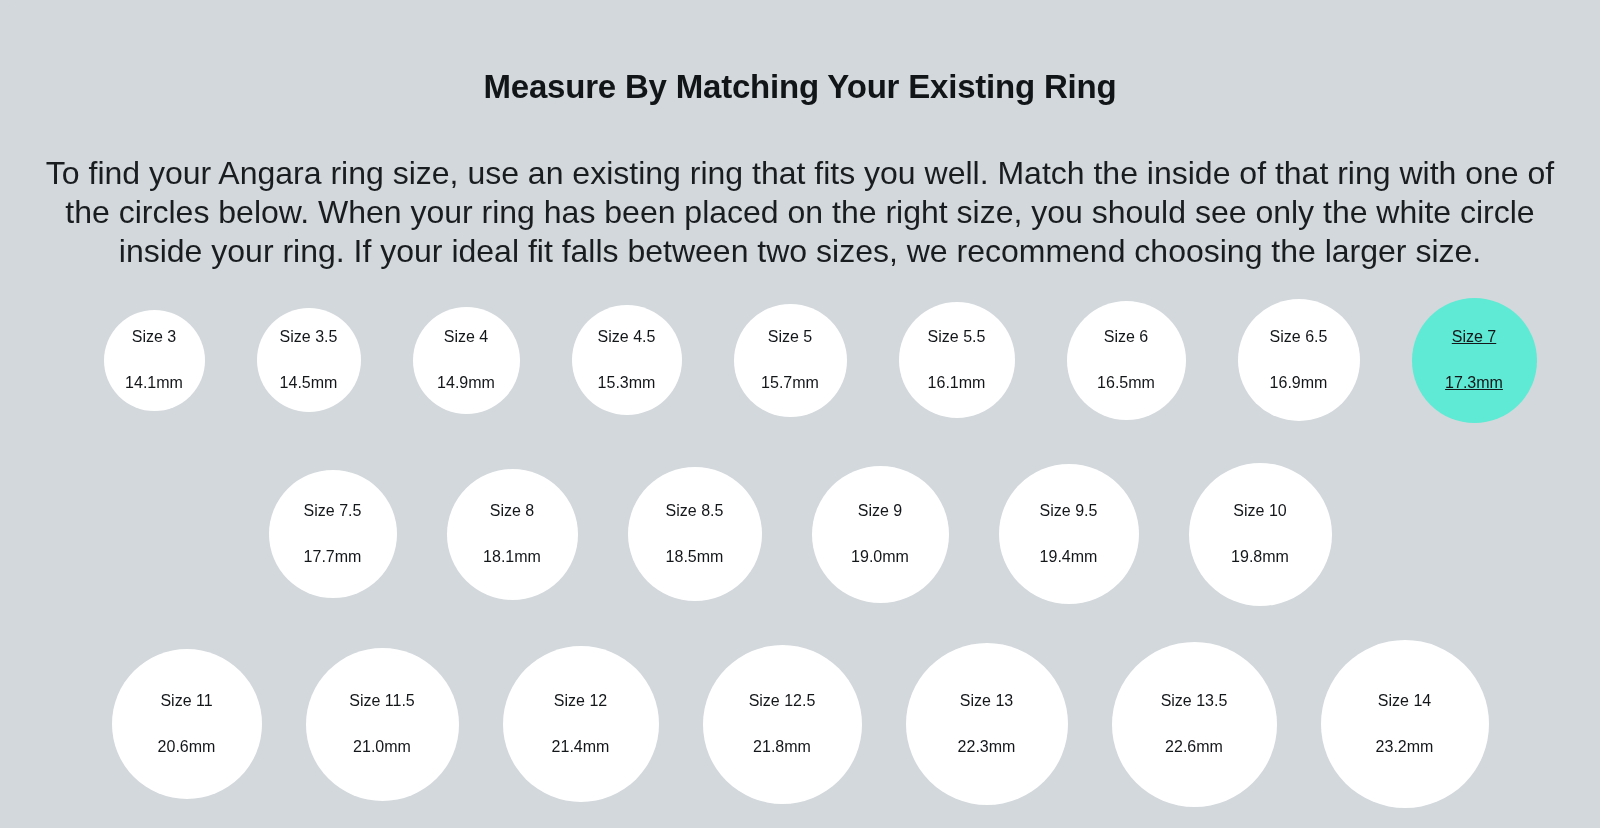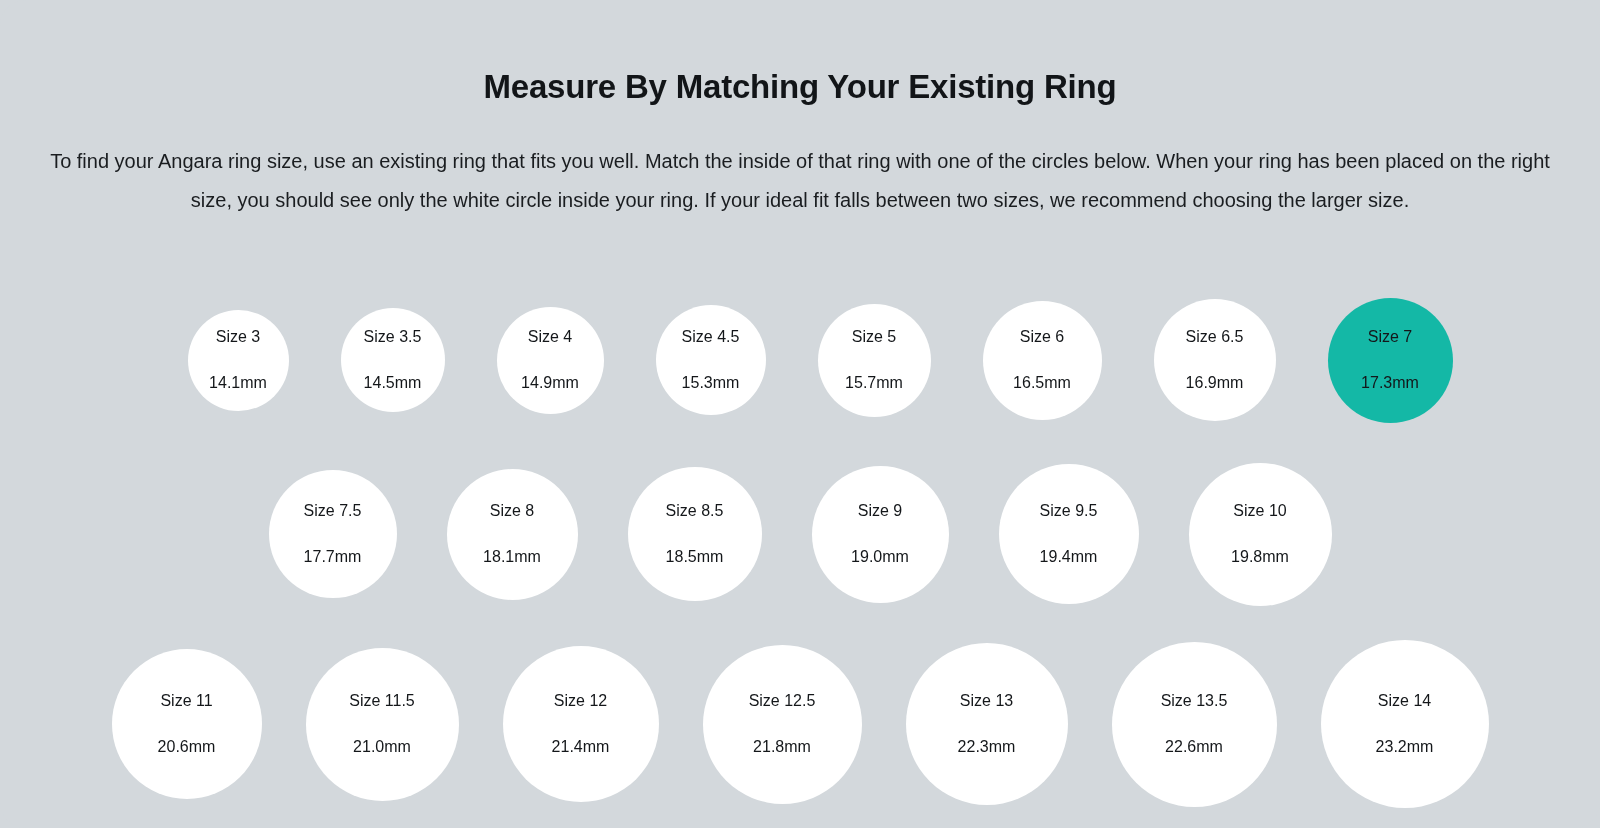--- a/index.html
+++ b/index.html
@@ -32,21 +32,21 @@
     letter-spacing: -0.2px;
     color: #121518;
   }
   .intro {
     position: absolute;
     top: 122px;
     left: 50%;
     transform: translateX(-50%);
     width: 1510px;
     text-align: center;
-    font-size: 20px;
+    font-size: 32px;
     line-height: 39px;
     font-weight: 400;
     color: #1a1d20;
   }
   .rows {
     position: absolute;
     top: 276px;
     left: 0;
     width: 1600px;
   }
@@ -116,29 +116,33 @@
             <span class="ring-mm-label">14.9mm</span>
           </div>
           <div class="ring-circle" style="width: 110px; height: 110px; background: rgb(255, 255, 255);">
             <span class="ring-size-label">Size 4.5</span>
             <span class="ring-mm-label">15.3mm</span>
           </div>
           <div class="ring-circle" style="width: 113px; height: 113px; background: rgb(255, 255, 255);">
             <span class="ring-size-label">Size 5</span>
             <span class="ring-mm-label">15.7mm</span>
           </div>
+          <div class="ring-circle" style="width: 116px; height: 116px; background: rgb(255, 255, 255);">
+            <span class="ring-size-label">Size 5.5</span>
+            <span class="ring-mm-label">16.1mm</span>
+          </div>
           <div class="ring-circle" style="width: 119px; height: 119px; background: rgb(255, 255, 255);">
             <span class="ring-size-label">Size 6</span>
             <span class="ring-mm-label">16.5mm</span>
           </div>
           <div class="ring-circle" style="width: 122px; height: 122px; background: rgb(255, 255, 255);">
             <span class="ring-size-label">Size 6.5</span>
             <span class="ring-mm-label">16.9mm</span>
           </div>
-          <div class="ring-circle" style="width: 125px; height: 125px; background: #14b8a6;">
+          <div class="ring-circle" style="width: 125px; height: 125px; background: #5eead4; text-decoration: underline;">
             <span class="ring-size-label">Size 7</span>
             <span class="ring-mm-label">17.3mm</span>
           </div>
         </div>
       </div>
       <div class="ring-row row-1">
         <div class="ring-row-inner" style="gap: 50px;">
           <div class="ring-circle" style="width: 128px; height: 128px; background: rgb(255, 255, 255);">
             <span class="ring-size-label">Size 7.5</span>
             <span class="ring-mm-label">17.7mm</span>

